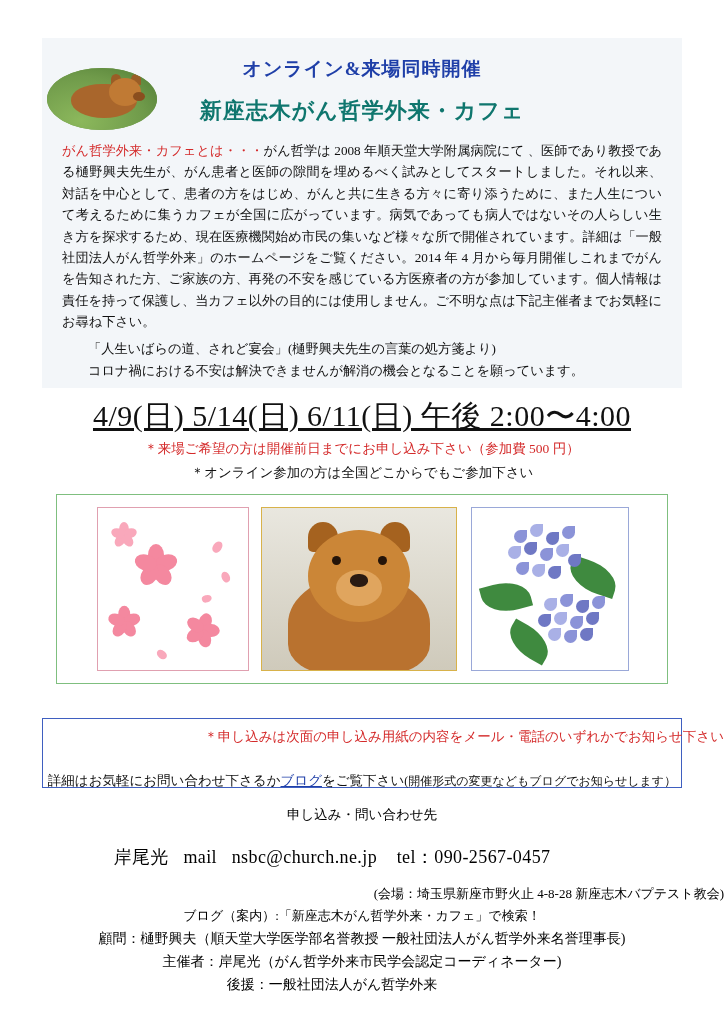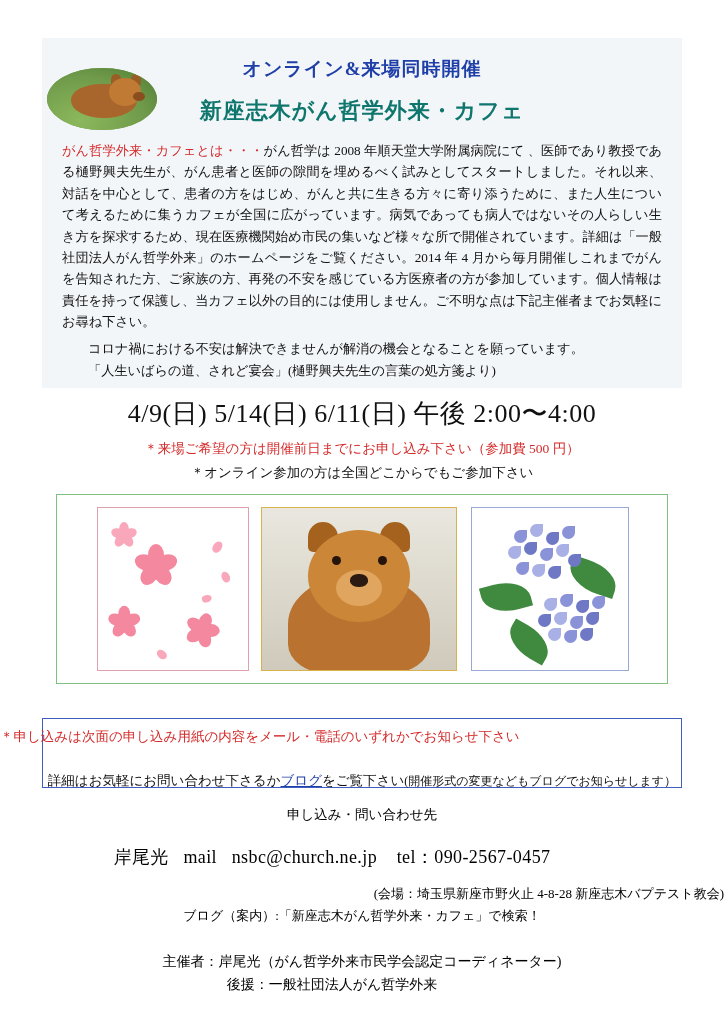--- a/index.html
+++ b/index.html
@@ -130,23 +130,24 @@
     text-indent: 26px;
   }
 
   
   .dates {
     position: absolute;
     left: 0;
     top: 396px;
     width: 724px;
     text-align: center;
-    font-size: 26px;
+    font-size: 30px;
     color: #111111;
     letter-spacing: 0.5px;
+    text-decoration: underline;
   }
   .note-red {
     position: absolute;
     left: 0;
     top: 440px;
     width: 724px;
     text-align: center;
     font-size: 13.5px;
     color: #d42a2a;
   }
@@ -307,21 +308,21 @@
     width: 640px;
     height: 70px;
     border: 1px solid #3f5fc0;
     box-sizing: border-box;
   }
   .apply-note {
     position: absolute;
     left: 0;
     top: 728px;
     width: 724px;
-    text-align: left;
+    text-align: right;
     font-size: 13.5px;
     color: #d42a2a;
   }
   .detail-line {
     position: absolute;
     left: 0;
     top: 772px;
     width: 724px;
     text-align: center;
     font-size: 13.5px;
@@ -400,22 +401,22 @@
 
   <div class="intro-panel">
     <div class="intro-title-1">オンライン&amp;来場同時開催</div>
     <div class="intro-title-2">新座志木がん哲学外来・カフェ</div>
 
     <div class="intro-body">
       <span class="lead">がん哲学外来・カフェとは・・・</span><span>がん哲学は 2008 年順天堂大学附属病院にて 、医師であり教授である樋野興夫先生が、がん患者と医師の隙間を埋めるべく試みとしてスタートしました。それ以来、対話を中心として、患者の方をはじめ、がんと共に生きる方々に寄り添うために、また人生について考えるために集うカフェが全国に広がっています。病気であっても病人ではないその人らしい生き方を探求するため、現在医療機関始め市民の集いなど様々な所で開催されています。詳細は「一般社団法人がん哲学外来」のホームページをご覧ください。2014 年 4 月から毎月開催しこれまでがんを告知された方、ご家族の方、再発の不安を感じている方医療者の方が参加しています。個人情報は責任を持って保護し、当カフェ以外の目的には使用しません。ご不明な点は下記主催者までお気軽にお尋ね下さい。</span>
     </div>
 
     <div class="intro-tail">
+      <div>「人生いばらの道、されど宴会」(樋野興夫先生の言葉の処方箋より)</div>
       <div>コロナ禍における不安は解決できませんが解消の機会となることを願っています。</div>
-      <div>「人生いばらの道、されど宴会」(樋野興夫先生の言葉の処方箋より)</div>
     </div>
   </div>
 
   <div class="dog-oval">
     <div class="grass"></div>
     <div class="dog-body"></div>
     <div class="dog-ear-l"></div>
     <div class="dog-ear-r"></div>
     <div class="dog-head"></div>
     <div class="dog-snout"></div>
@@ -528,16 +529,17 @@
   <div class="contact-main">
     <span>岸尾光</span>&nbsp;&nbsp;
     <span>mail</span>&nbsp;&nbsp;
     <span>nsbc@church.ne.jp</span>&nbsp;&nbsp;&nbsp;
     <span>tel：</span><span>090-2567-0457</span>
   </div>
 
   <div class="venue">(会場：埼玉県新座市野火止 4-8-28  新座志木バプテスト教会)</div>
   <div class="blog-info">ブログ（案内）:「新座志木がん哲学外来・カフェ」で検索！</div>
 
+  <div class="advisor">顧問：樋野興夫（順天堂大学医学部名誉教授  一般社団法人がん哲学外来名誉理事長)</div>
   <div class="organizer">主催者：岸尾光（がん哲学外来市民学会認定コーディネーター)</div>
   <div class="support">後援：一般社団法人がん哲学外来</div>
 
 </div>
 
 </body></html>

